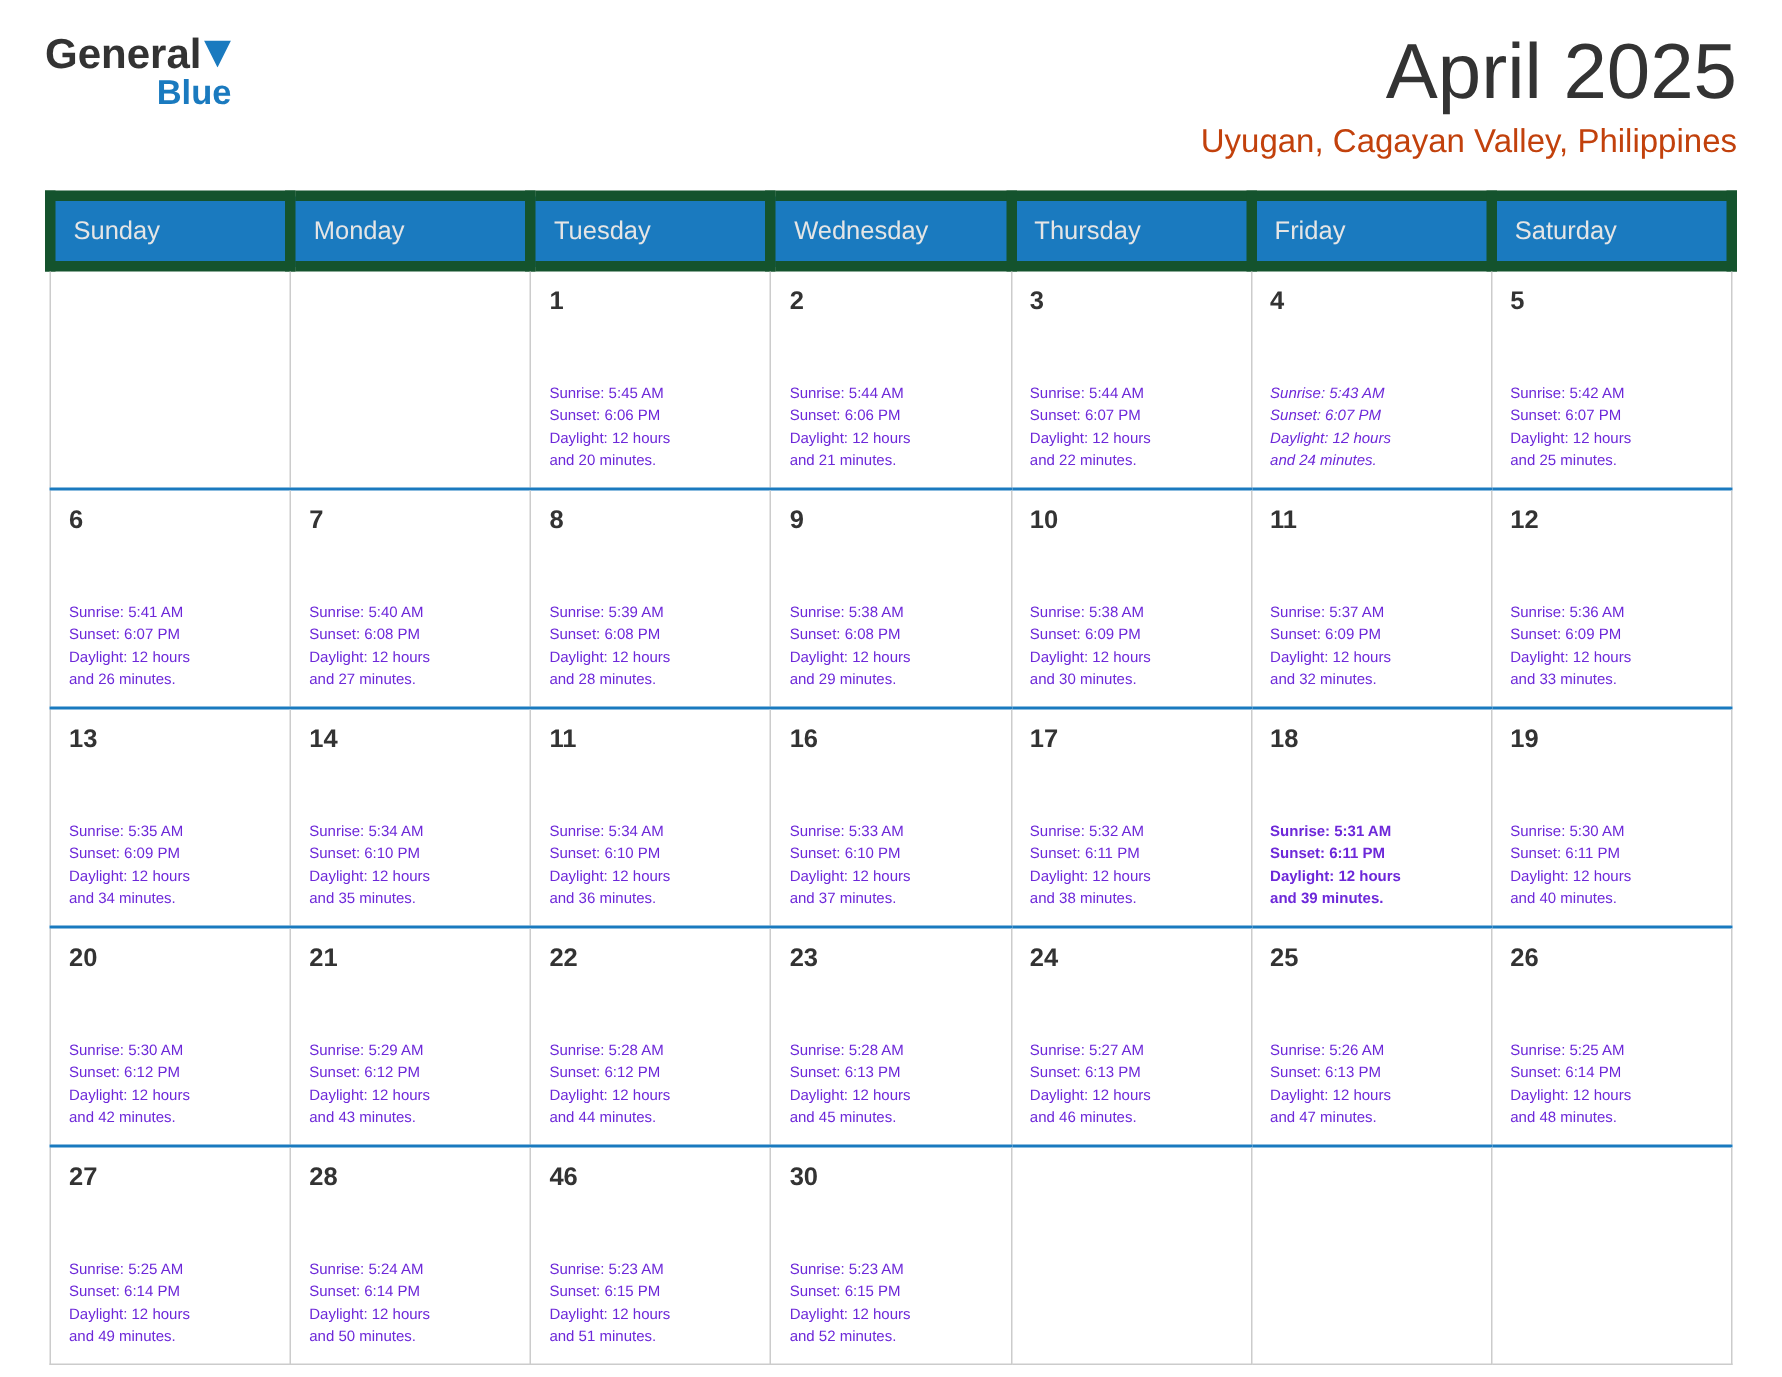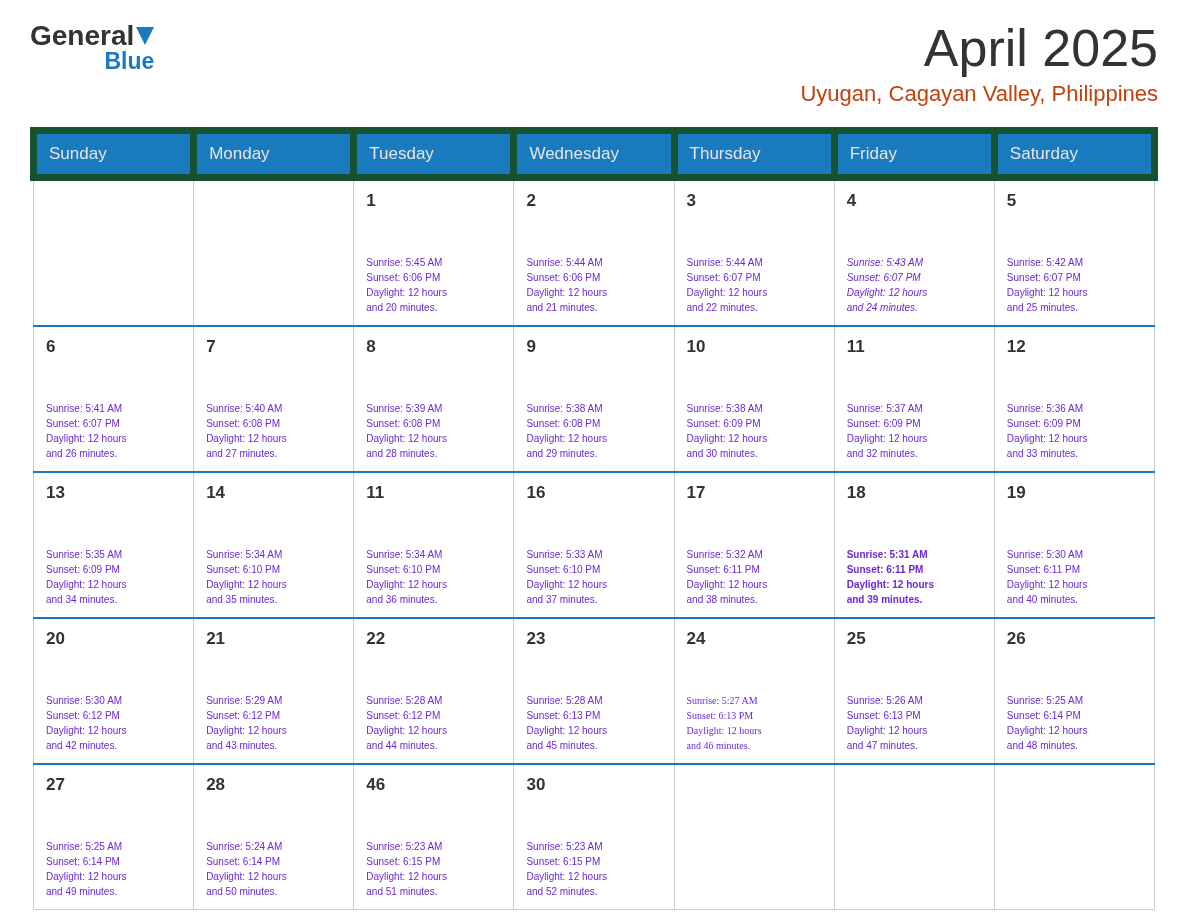--- a/index.html
+++ b/index.html
@@ -280,21 +280,21 @@
         </td>
         <td>
           <span class="day-number">23</span>
           <div class="day-info" style="white-space: pre-line;">Sunrise: 5:28 AM
 Sunset: 6:13 PM
 Daylight: 12 hours
 and 45 minutes.</div>
         </td>
         <td>
           <span class="day-number">24</span>
-          <div class="day-info" style="white-space: pre-line; font-family: Liberation Serif, serif;">Sunrise: 5:27 AM
+          <div class="day-info" style="white-space: pre-line;">Sunrise: 5:27 AM
 Sunset: 6:13 PM
 Daylight: 12 hours
 and 46 minutes.</div>
         </td>
         <td>
           <span class="day-number">25</span>
           <div class="day-info" style="white-space: pre-line;">Sunrise: 5:26 AM
 Sunset: 6:13 PM
 Daylight: 12 hours
 and 47 minutes.</div>

